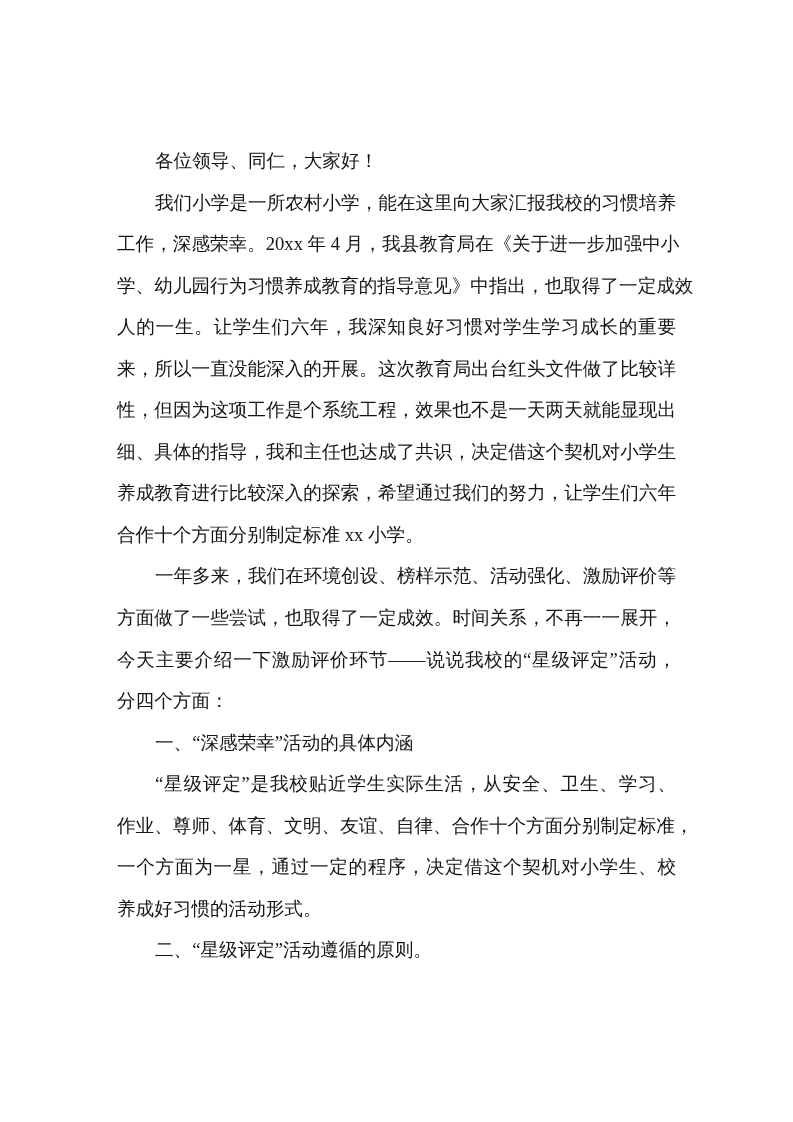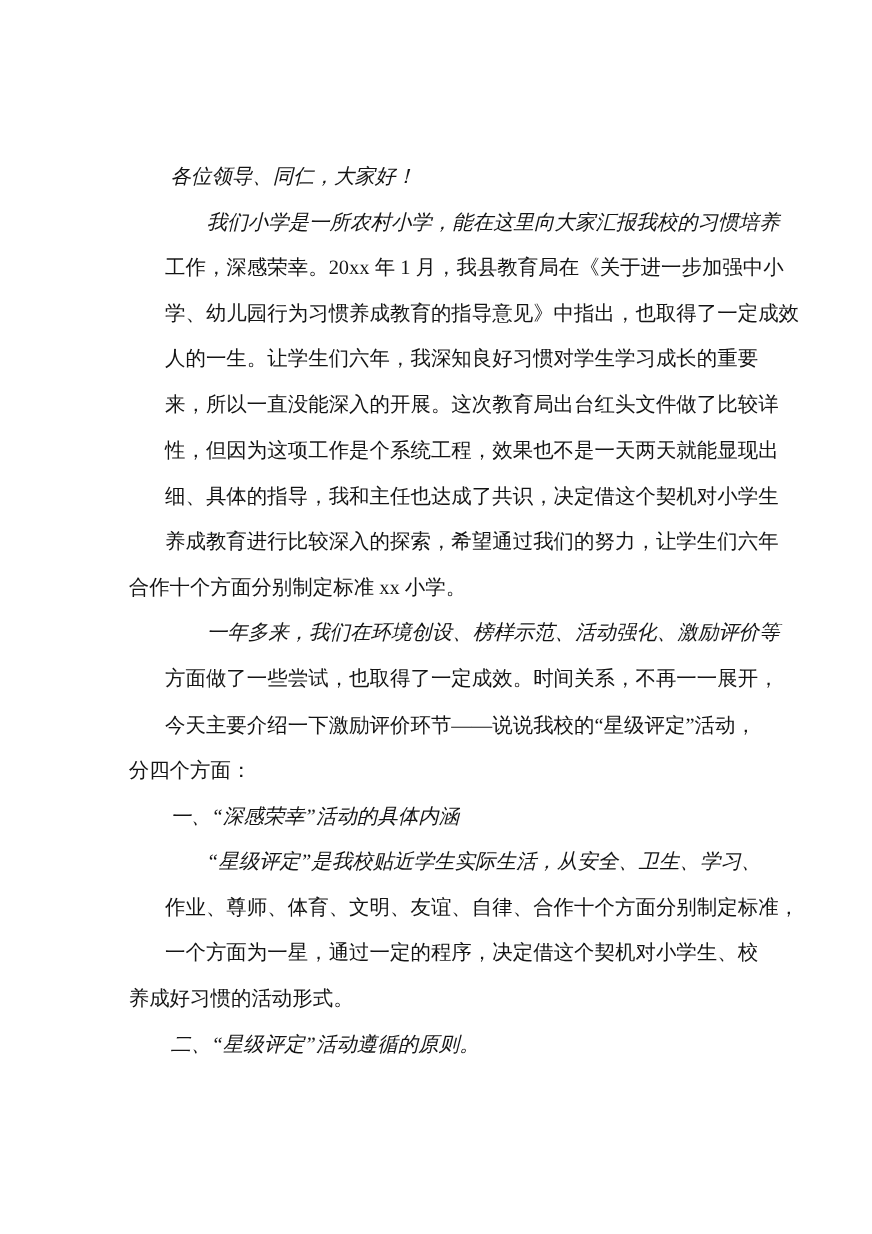--- a/index.html
+++ b/index.html
@@ -36,37 +36,36 @@
       height: 41.55px;
       line-height: 41.55px;
       white-space: nowrap;
       text-align: left;
       overflow: visible;
     }
     .line.full {
       text-align: justify;
       text-align-last: justify;
       text-justify: inter-character;
-      margin-left: 33px;
     }
-    .line.indent { padding-left: 38px; font-style: italic; }
+    .line.indent { padding-left: 38px; }
   </style>
 </head>
 <body>
 
 <div class="page">
   <div class="body-text">
 
     <div class="para">
       <span class="line indent">各位领导、同仁，大家好！</span>
     </div>
 
     <div class="para">
       <span class="line full indent">我们小学是一所农村小学，能在这里向大家汇报我校的习惯培养</span>
-      <span class="line full">工作，深感荣幸。20xx 年 1 月，我县教育局在《关于进一步加强中小</span>
+      <span class="line full">工作，深感荣幸。20xx 年 4 月，我县教育局在《关于进一步加强中小</span>
       <span class="line full">学、幼儿园行为习惯养成教育的指导意见》中指出，也取得了一定成效</span>
       <span class="line full">人的一生。让学生们六年，我深知良好习惯对学生学习成长的重要</span>
       <span class="line full">来，所以一直没能深入的开展。这次教育局出台红头文件做了比较详</span>
       <span class="line full">性，但因为这项工作是个系统工程，效果也不是一天两天就能显现出</span>
       <span class="line full">细、具体的指导，我和主任也达成了共识，决定借这个契机对小学生</span>
       <span class="line full">养成教育进行比较深入的探索，希望通过我们的努力，让学生们六年</span>
       <span class="line">合作十个方面分别制定标准 xx 小学。</span>
     </div>
 
     <div class="para">

